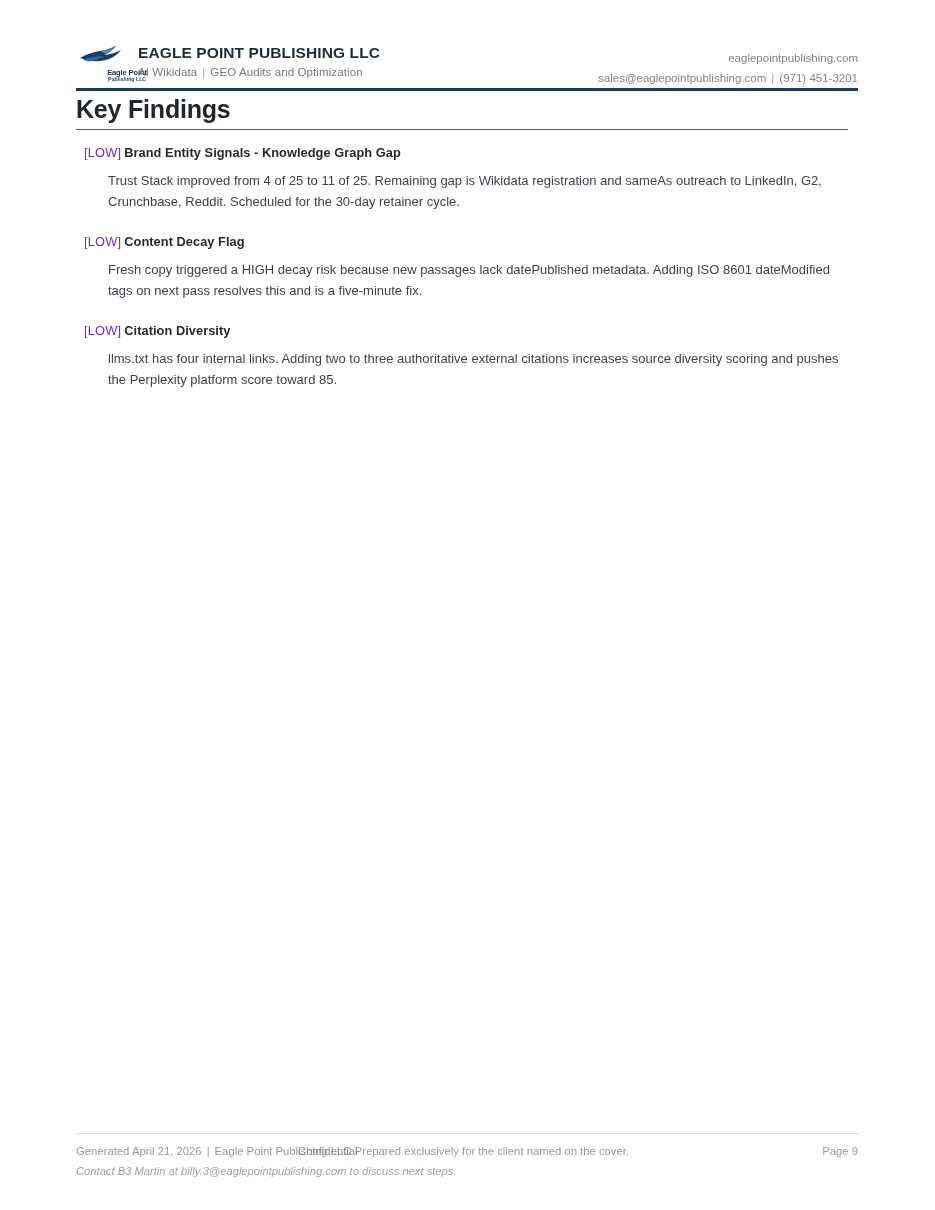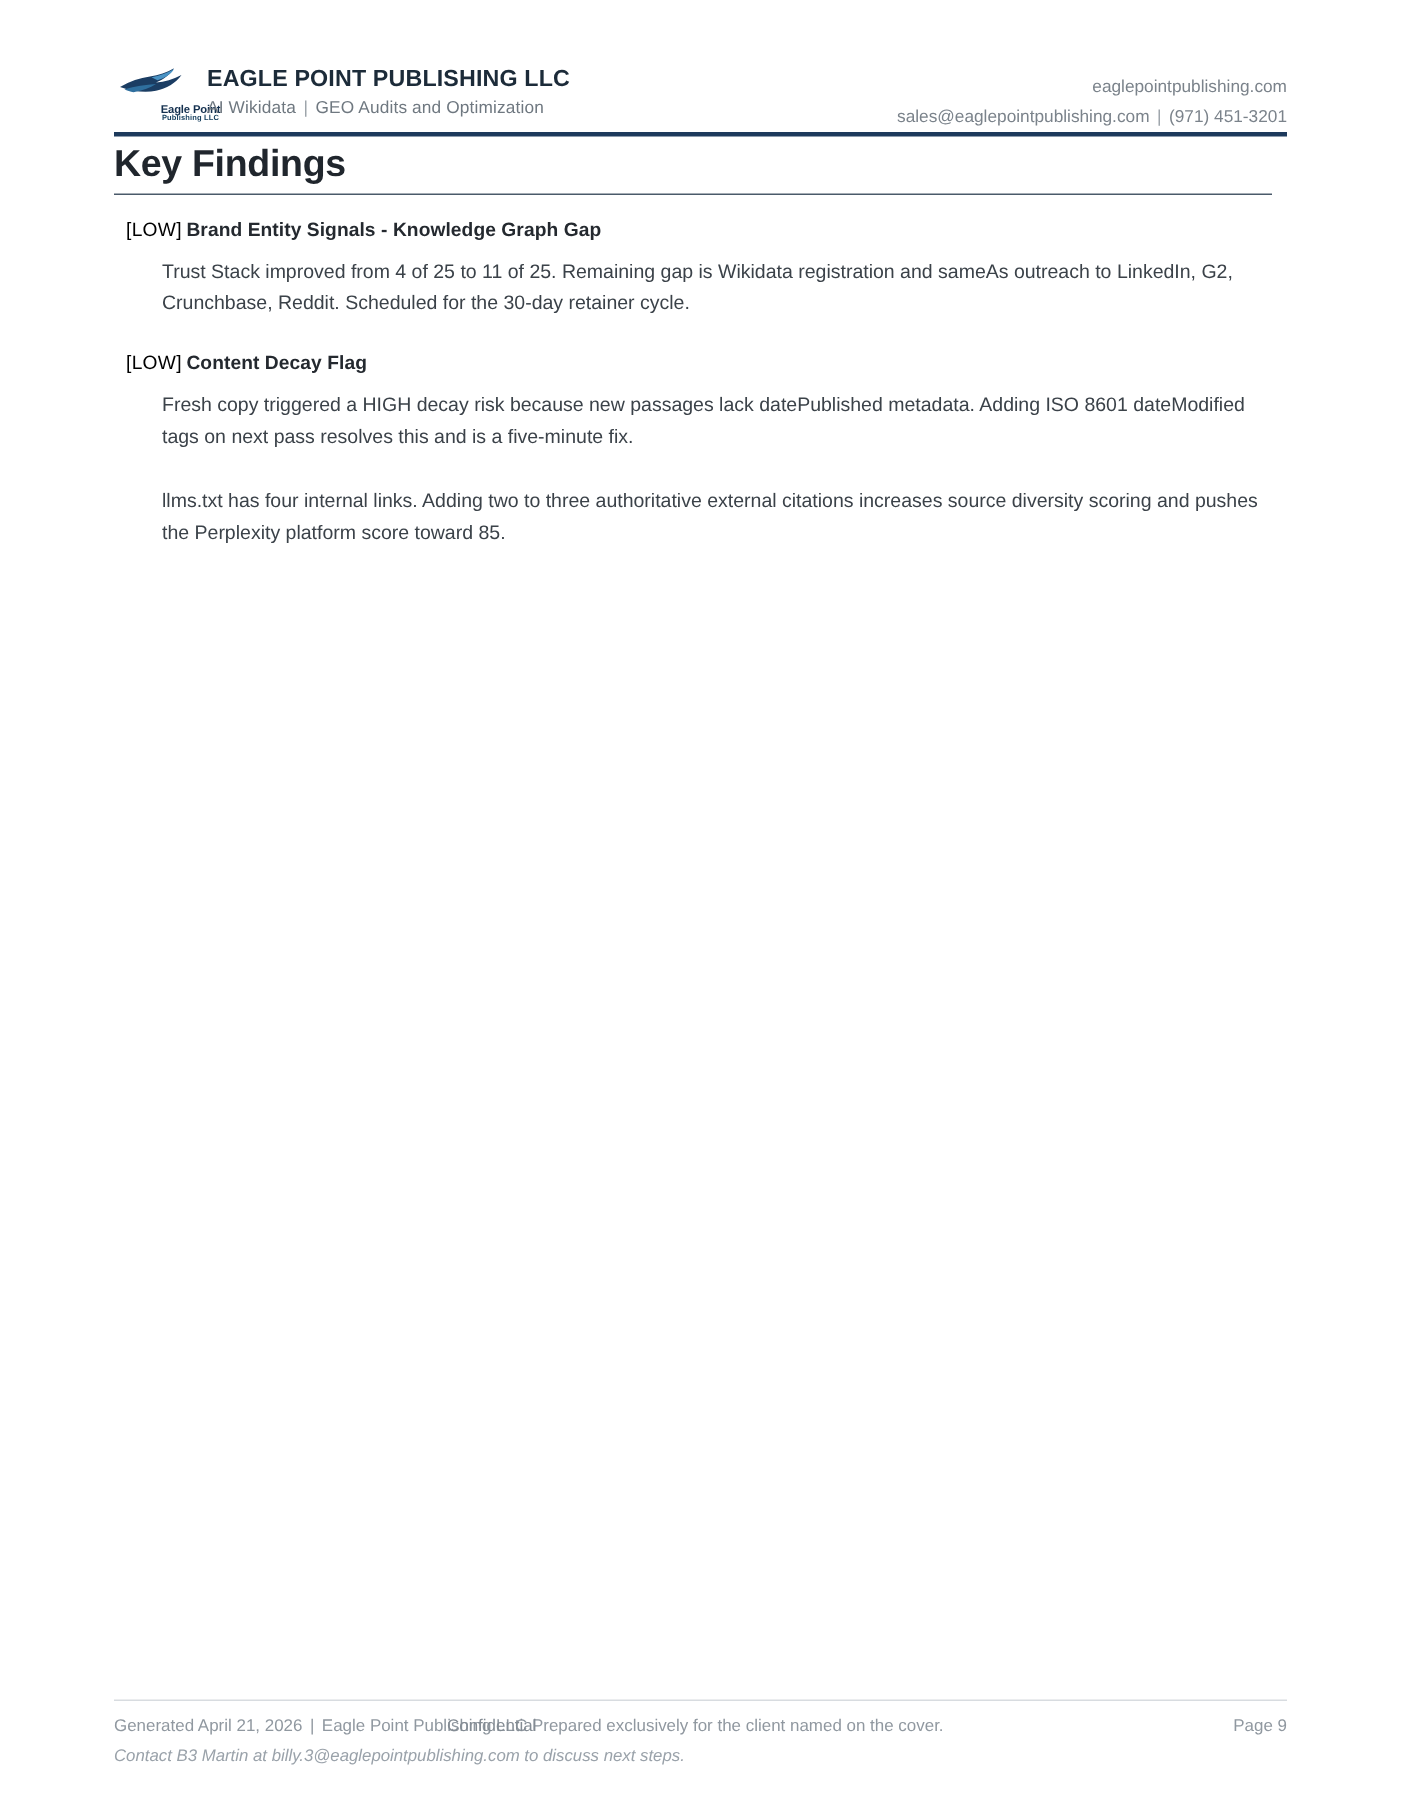--- a/index.html
+++ b/index.html
@@ -153,21 +153,21 @@
   }
   .finding {
     margin-bottom: 22px;
   }
   .finding-head {
     font-size: 12.8px;
     line-height: 1.25;
     white-space: nowrap;
   }
   .sev-tag {
-    color: #000000;
+    color: #6d28d9;
     font-weight: normal;
     letter-spacing: 0.2px;
   }
   .finding-title {
     color: #24292f;
     font-weight: bold;
     margin-left: 3px;
     letter-spacing: 0.05px;
   }
   .finding-body {
@@ -289,20 +289,23 @@
     </div>
 
     <div class="finding">
       <div class="finding-head">
         <span class="sev-tag">[LOW]</span><span class="finding-title">Content Decay Flag</span>
       </div>
       <div class="finding-body">Fresh copy triggered a HIGH decay risk because new passages lack datePublished metadata. Adding ISO 8601 dateModified tags on next pass resolves this and is a five-minute fix.</div>
     </div>
 
     <div class="finding">
+      <div class="finding-head">
+        <span class="sev-tag">[LOW]</span><span class="finding-title">Citation Diversity</span>
+      </div>
       <div class="finding-body">llms.txt has four internal links. Adding two to three authoritative external citations increases source diversity scoring and pushes the Perplexity platform score toward 85.</div>
     </div>
 
   </div>
 
   <div class="footer-rule"></div>
 
   <div class="footer">
     <div class="footer-line1">
       <span class="footer-left"><span>Generated April 21, 2026</span><span class="divider">|</span><span>Eagle Point Publishing LLC</span> <span>Prepared exclusively for the client named on the cover.</span></span>

